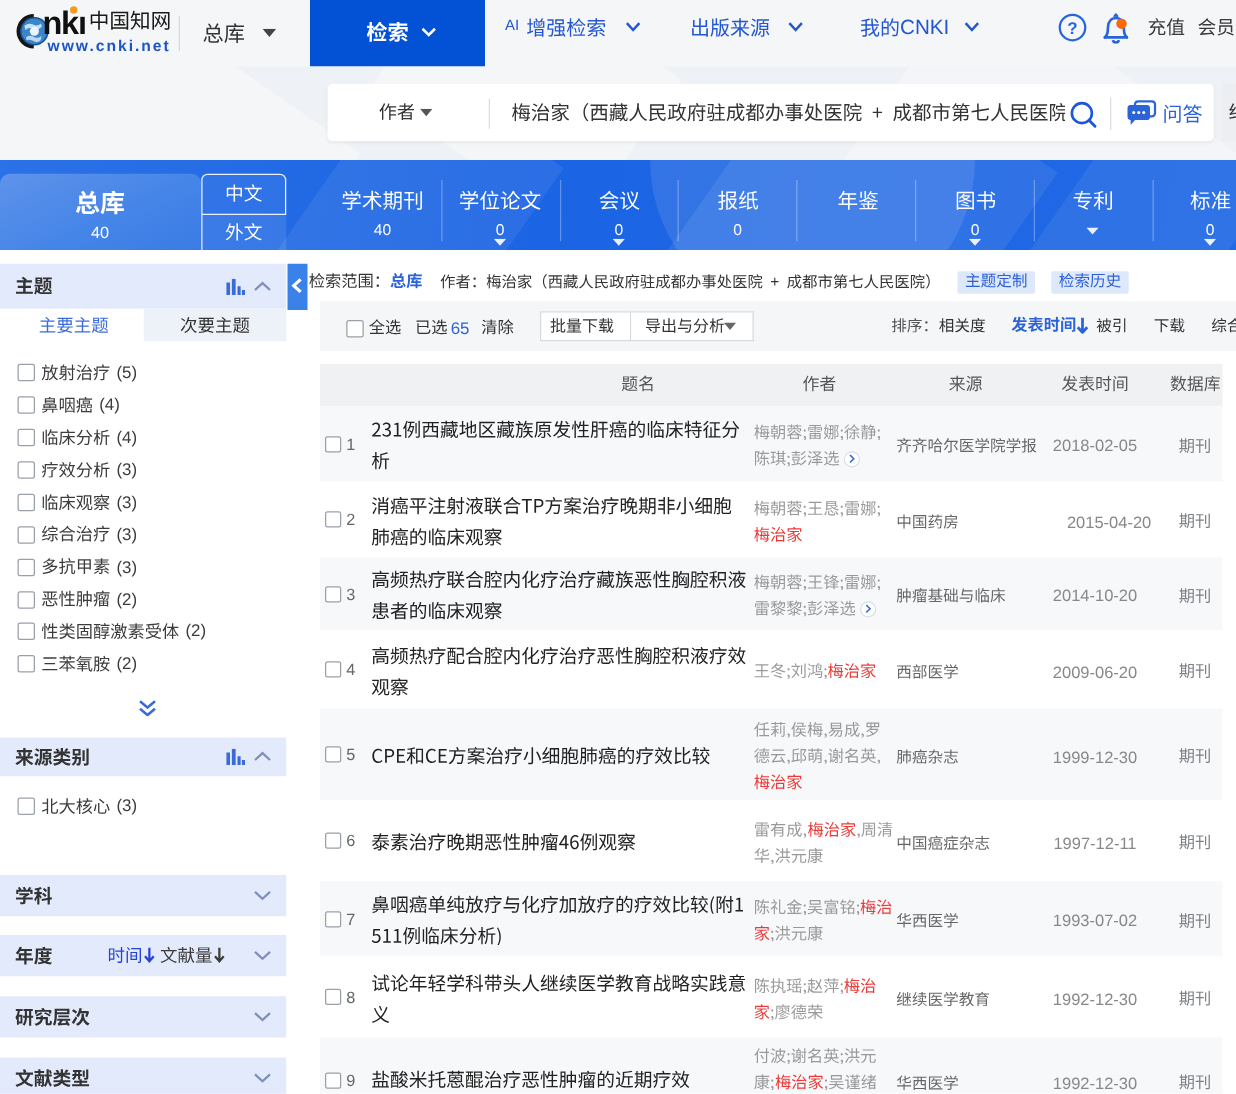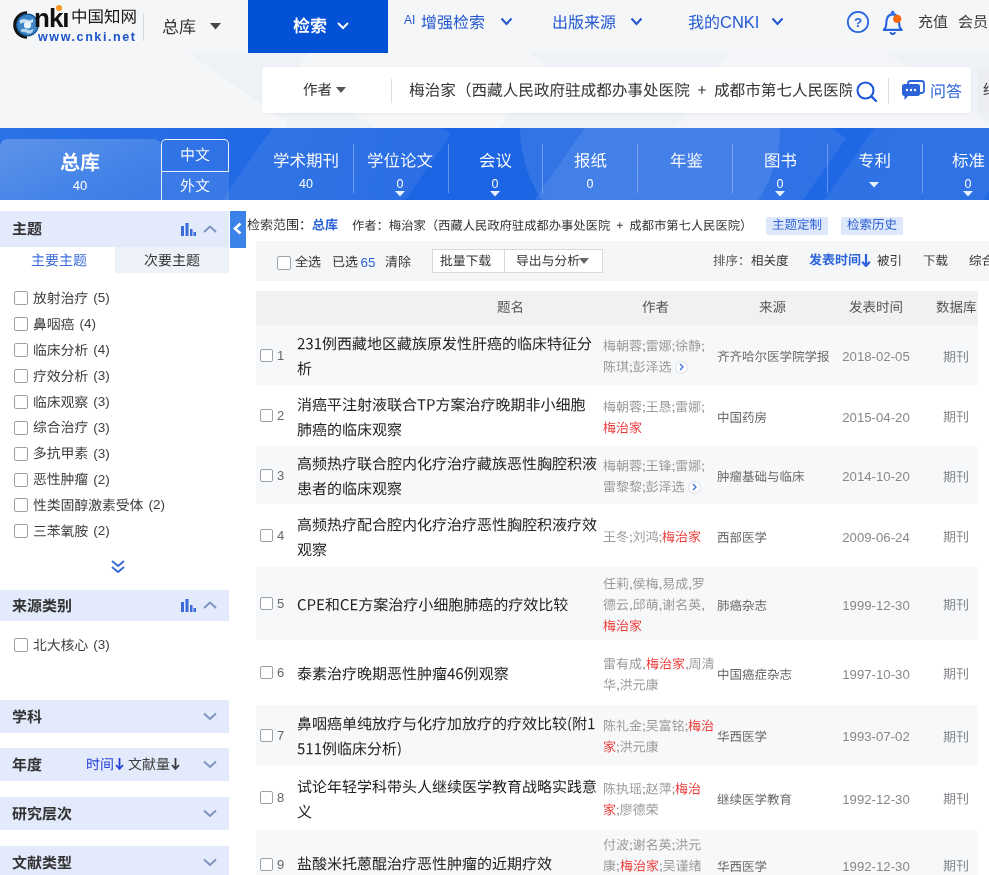--- a/index.html
+++ b/index.html
@@ -1747,21 +1747,21 @@
       </svg>
     </div>
     <div style="position:absolute;left:717px;top:410.5px;">
       <svg style="display:block" width="50.0" height="12.5" viewBox="0 -880 4000 1000" fill="#666">
         <use href="#gr4e2d" x="0"></use>
         <use href="#gr56fd" x="1000"></use>
         <use href="#gr836f" x="2000"></use>
         <use href="#gr623f" x="3000"></use>
       </svg>
     </div>
-    <div style="position:absolute;left:831px;top:409.5px;font-family:'Liberation Sans',sans-serif;font-size:13.2px;color:#888;width:90px;text-align:center">2015-04-20</div>
+    <div style="position:absolute;left:831px;top:409.5px;font-family:'Liberation Sans',sans-serif;font-size:13.2px;color:#888;width:90px;text-align:right">2015-04-20</div>
     <div style="position:absolute;left:942.5px;top:410.24px;">
       <svg style="display:block" width="26.0" height="13.0" viewBox="0 -880 2000 1000" fill="#7d8085">
         <use href="#gr671f" x="0"></use>
         <use href="#gr520a" x="1000"></use>
       </svg>
     </div>
     <div style="position:absolute;left:256px;top:446px;width:722px;height:58px;background:#f7f8fa"></div>
     <div style="position:absolute;left:260px;top:468.5px;width:13px;height:13px;border:1px solid #9aa0a8;border-radius:2px;background:#fff;box-sizing:border-box"></div>
     <div style="position:absolute;left:277px;top:467.5px;font-family:'Liberation Sans',sans-serif;font-size:13px;color:#666">3</div>
     <div style="position:absolute;left:297px;top:456.2px;">
@@ -1896,21 +1896,21 @@
       </svg>
     </div>
     <div style="position:absolute;left:717px;top:530.5px;">
       <svg style="display:block" width="50.0" height="12.5" viewBox="0 -880 4000 1000" fill="#666">
         <use href="#gr897f" x="0"></use>
         <use href="#gr90e8" x="1000"></use>
         <use href="#gr533b" x="2000"></use>
         <use href="#gr5b66" x="3000"></use>
       </svg>
     </div>
-    <div style="position:absolute;left:831px;top:529.5px;font-family:'Liberation Sans',sans-serif;font-size:13.2px;color:#888;width:90px;text-align:center">2009-06-24</div>
+    <div style="position:absolute;left:831px;top:529.5px;font-family:'Liberation Sans',sans-serif;font-size:13.2px;color:#888;width:90px;text-align:center">2009-06-20</div>
     <div style="position:absolute;left:942.5px;top:530.24px;">
       <svg style="display:block" width="26.0" height="13.0" viewBox="0 -880 2000 1000" fill="#7d8085">
         <use href="#gr671f" x="0"></use>
         <use href="#gr520a" x="1000"></use>
       </svg>
     </div>
     <div style="position:absolute;left:256px;top:567px;width:722px;height:73px;background:#f7f8fa"></div>
     <div style="position:absolute;left:260px;top:597px;width:13px;height:13px;border:1px solid #9aa0a8;border-radius:2px;background:#fff;box-sizing:border-box"></div>
     <div style="position:absolute;left:277px;top:596px;font-family:'Liberation Sans',sans-serif;font-size:13px;color:#666">5</div>
     <div style="position:absolute;left:297px;top:597.2px;">
@@ -2042,21 +2042,21 @@
     <div style="position:absolute;left:717px;top:667.5px;">
       <svg style="display:block" width="75.0" height="12.5" viewBox="0 -880 6000 1000" fill="#666">
         <use href="#gr4e2d" x="0"></use>
         <use href="#gr56fd" x="1000"></use>
         <use href="#gr764c" x="2000"></use>
         <use href="#gr75c7" x="3000"></use>
         <use href="#gr6742" x="4000"></use>
         <use href="#gr5fd7" x="5000"></use>
       </svg>
     </div>
-    <div style="position:absolute;left:831px;top:666.5px;font-family:'Liberation Sans',sans-serif;font-size:13.2px;color:#888;width:90px;text-align:center">1997-10-30</div>
+    <div style="position:absolute;left:831px;top:666.5px;font-family:'Liberation Sans',sans-serif;font-size:13.2px;color:#888;width:90px;text-align:center">1997-12-11</div>
     <div style="position:absolute;left:942.5px;top:667.24px;">
       <svg style="display:block" width="26.0" height="13.0" viewBox="0 -880 2000 1000" fill="#7d8085">
         <use href="#gr671f" x="0"></use>
         <use href="#gr520a" x="1000"></use>
       </svg>
     </div>
     <div style="position:absolute;left:256px;top:705px;width:722px;height:60px;background:#f7f8fa"></div>
     <div style="position:absolute;left:260px;top:728.5px;width:13px;height:13px;border:1px solid #9aa0a8;border-radius:2px;background:#fff;box-sizing:border-box"></div>
     <div style="position:absolute;left:277px;top:727.5px;font-family:'Liberation Sans',sans-serif;font-size:13px;color:#666">7</div>
     <div style="position:absolute;left:297px;top:716.2px;">

